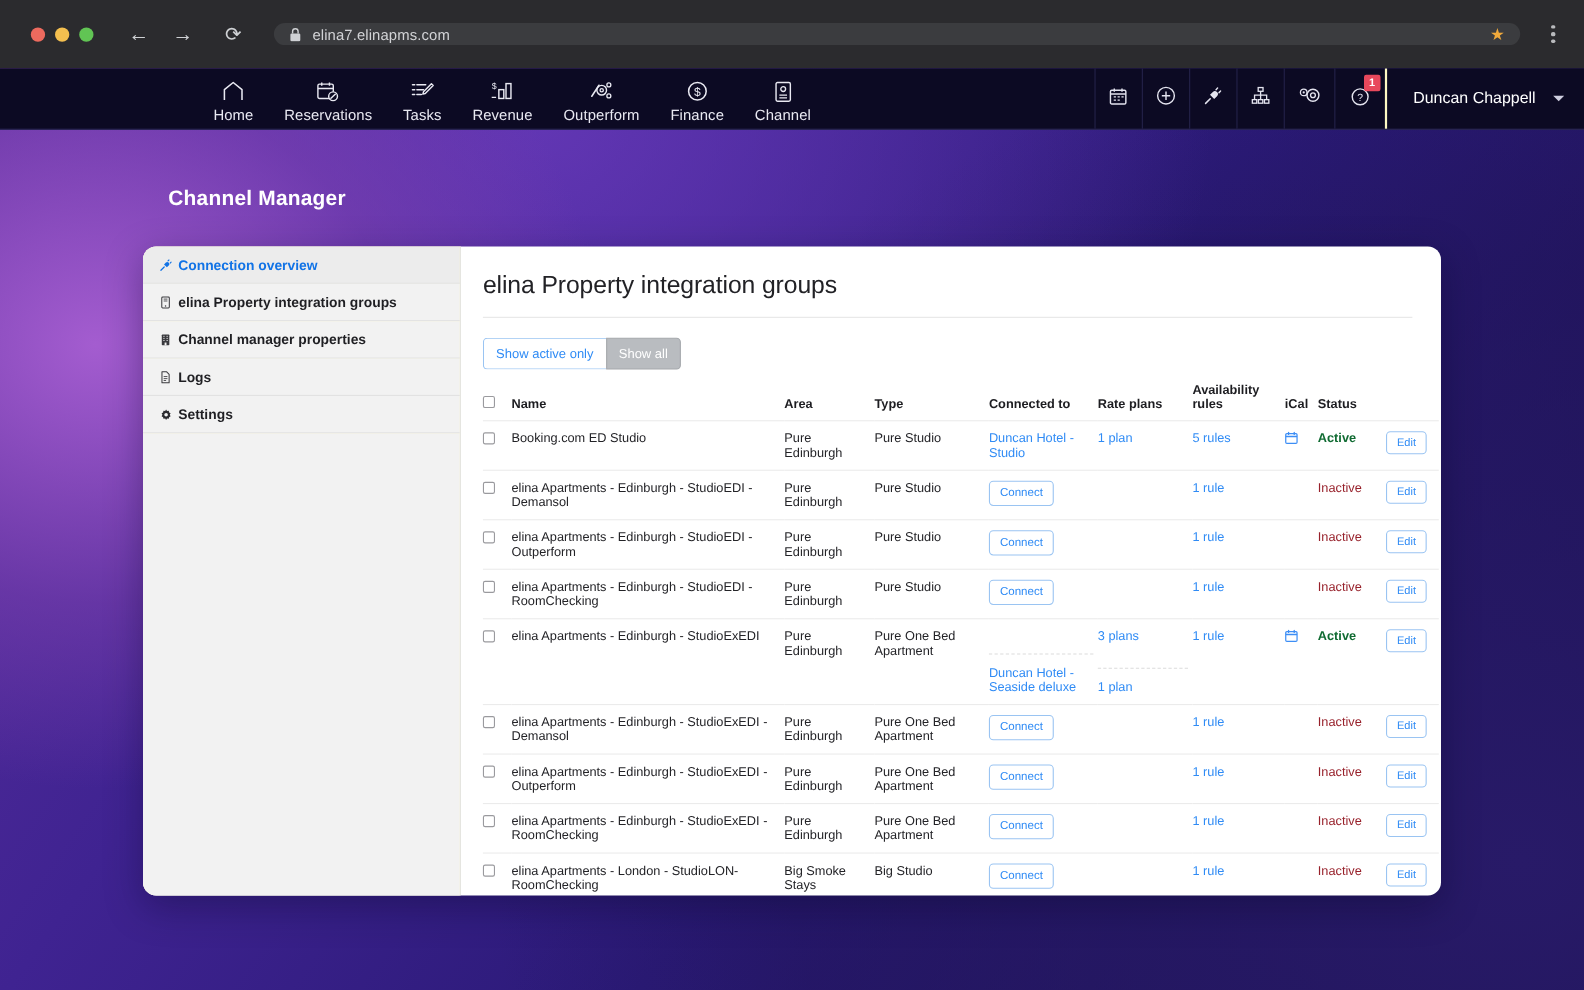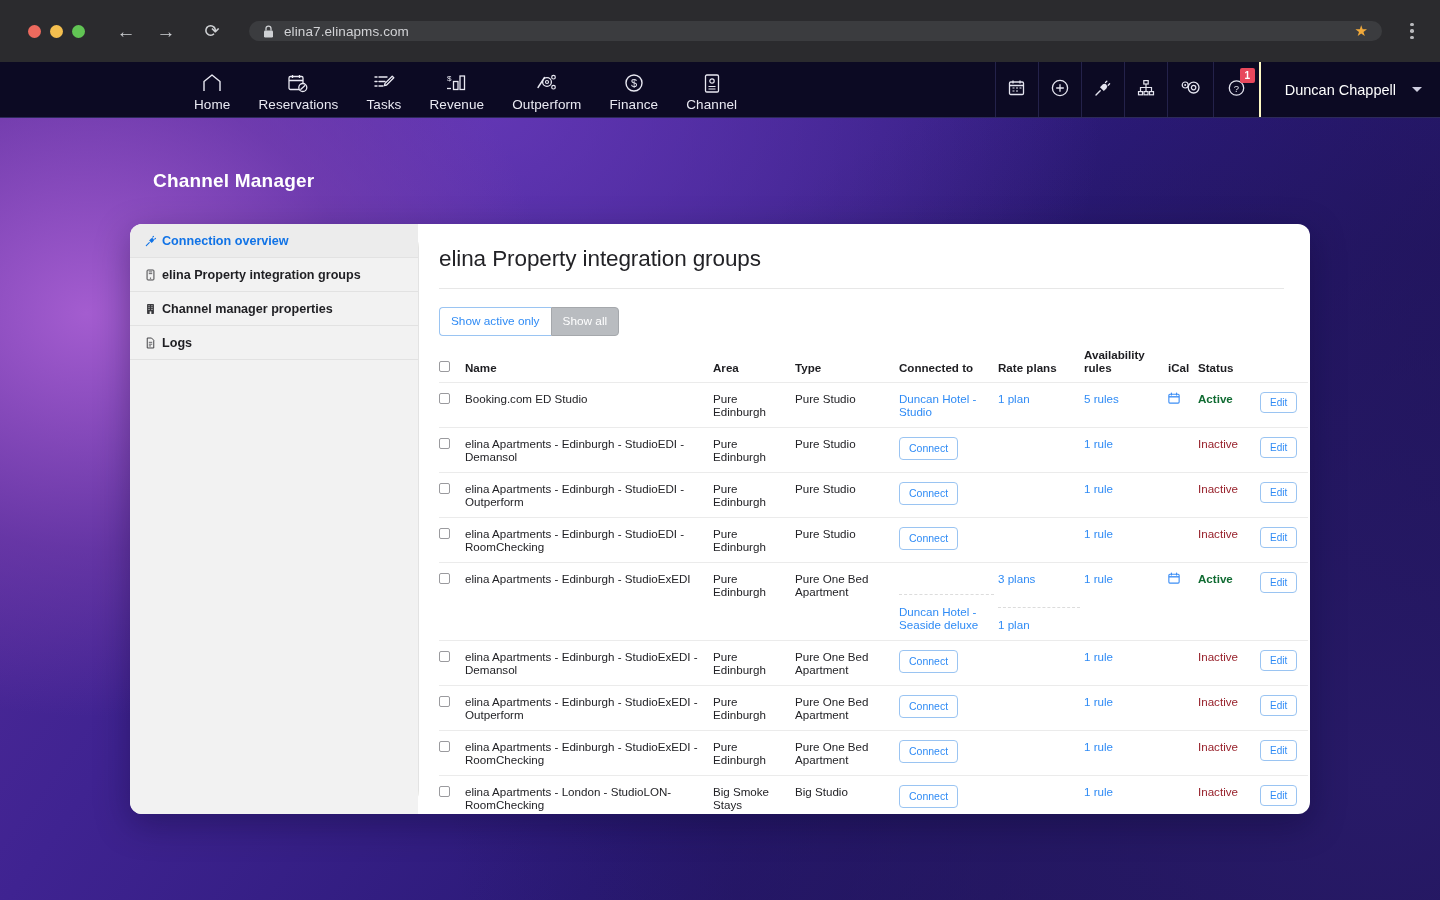--- a/index.html
+++ b/index.html
@@ -115,21 +115,20 @@
     border-radius: 12px;
     display: flex; overflow: hidden;
     box-shadow: 0 10px 34px rgba(10,6,40,0.35);
   }
 
   
   .side {
     width: 289px; flex: 0 0 289px;
     background: #fef9c3;
     border-right: 1px solid #e3e3e3;
-    border-radius: 24px;
   }
   .side-item {
     height: 34px; display: flex; align-items: center; gap: 5px;
     padding: 0 0 0 14px;
     font-size: 12.6px; font-weight: bold; color: #1f1f23;
     border-bottom: 1px solid #e2e2e2;
     background: #f2f2f2; cursor: pointer;
   }
   .side-item.active { color: #1173e6; background: #ececec; }
   .side-item .sic { display: inline-flex; align-items: center; justify-content: center; width: 13px; }
@@ -409,20 +408,29 @@
       <div class="side-item">
         <span class="sic">
           <svg width="11" height="12" viewBox="0 0 12 14">
               <path d="M2.2 1.2h5l2.6 2.6v9H2.2z" stroke="#3a3a3e" stroke-width="1.1" fill="none" stroke-linejoin="round"></path>
               <path d="M4 6.2h4M4 8.4h4M4 10.4h2.6" stroke="#3a3a3e" stroke-width="0.9"></path>
             </svg>
         </span>
         <span>Logs</span>
       </div>
 
+      <div class="side-item">
+        <span class="sic">
+          <svg width="12" height="12" viewBox="0 0 14 14">
+              <path d="M7 1.6l1 1.5 1.8-.3.4 1.8 1.6.9-.9 1.6.9 1.6-1.6.9-.4 1.8-1.8-.3-1 1.5-1-1.5-1.8.3-.4-1.8-1.6-.9.9-1.6-.9-1.6 1.6-.9.4-1.8 1.8.3z" fill="#2b2b2f"></path>
+              <circle cx="7" cy="7" r="1.9" fill="#f2f2f2"></circle>
+            </svg>
+        </span>
+        <span>Settings</span>
+      </div>
 
       <div class="side-rest"></div>
     </div>
 
     <div class="main">
       <div class="main-title">elina Property integration groups</div>
 
       <div class="filters">
         <div class="btn-group">
           <button class="fbtn left">Show active only</button>

